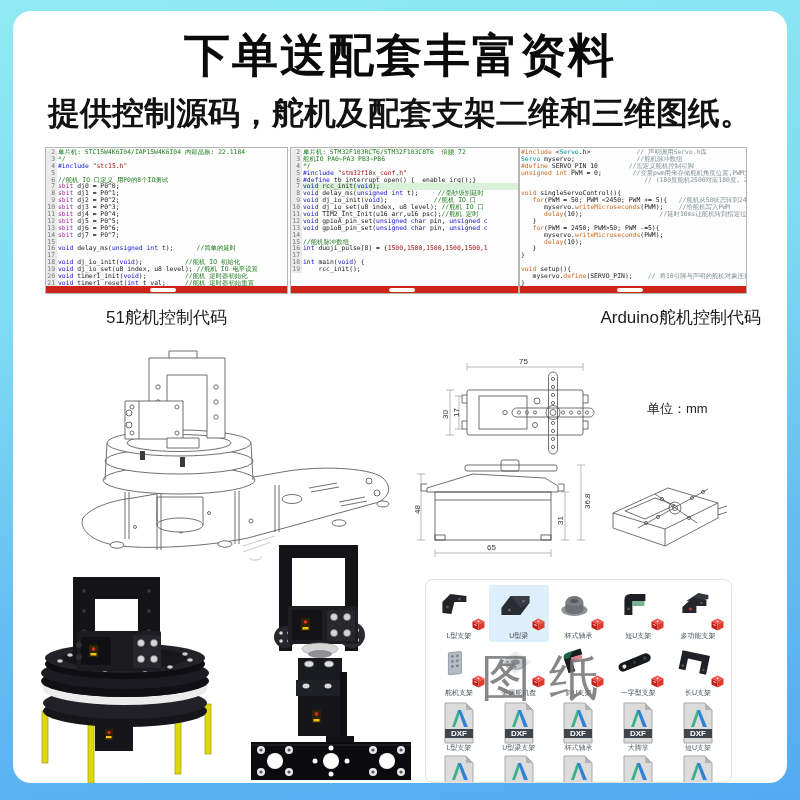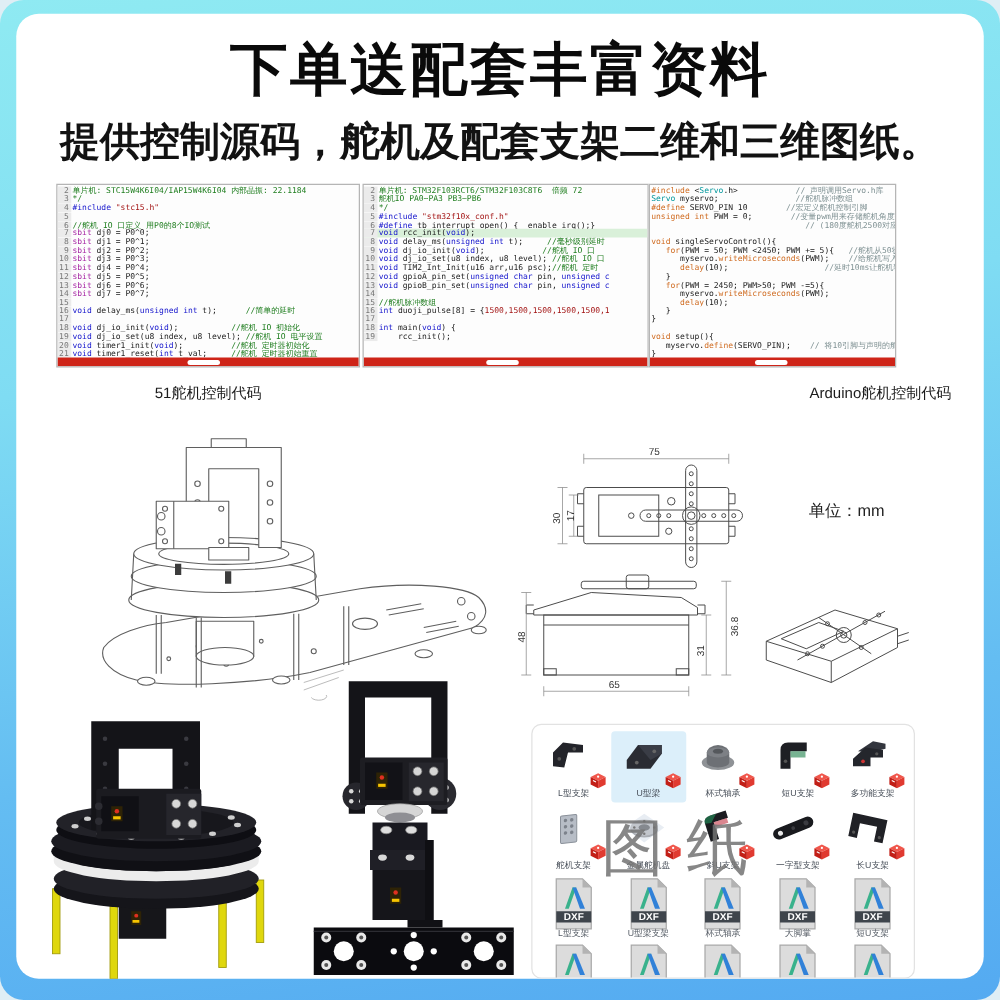--- a/index.html
+++ b/index.html
@@ -1,38 +1,38 @@
 <!DOCTYPE html>
 <html><head>
 <meta charset="utf-8">
 <style>
   html,body{margin:0;padding:0;background:#dfeef5;}
   .stage{position:relative;width:800px;height:800px;overflow:hidden;
     font-family:"Liberation Sans",sans-serif;
-    background:linear-gradient(172deg,#8feaf2 0%,#7fdcf3 35%,#64bdf2 70%,#54aaf1 100%);border-radius:19px;}
+    background:linear-gradient(172deg,#8feaf2 0%,#7fdcf3 35%,#64bdf2 70%,#54aaf1 100%);}
   .card{position:absolute;left:13px;top:11px;width:774px;height:772px;background:#ffffff;
     border-radius:18px;overflow:hidden;}
   .page-title{position:absolute;top:14px;left:0;right:0;text-align:center;
     font-size:46px;font-weight:900;color:#0a0a0a;letter-spacing:2px;margin:0;}
   .page-subtitle{position:absolute;top:81px;left:0;right:0;text-align:center;
     font-size:32px;font-weight:700;color:#121212;margin:0;}
   .code-panel{position:absolute;top:136px;height:147px;background:#fdfdfd;
     border:1px solid #b5b5b5;box-sizing:border-box;overflow:hidden;}
-  #cp0{left:32px;width:243px;} #cp1{left:277px;width:229px;} #cp2{left:506px;width:198px;}
+  #cp0{left:32px;width:243px;} #cp1{left:277px;width:229px;} #cp2{left:506px;width:228px;}
   .code-lines{position:absolute;top:1px;left:0;right:0;bottom:7px;overflow:hidden;}
   .cl{display:flex;white-space:pre;font-family:"DejaVu Sans Mono",monospace;
     font-size:6.4px;line-height:6.9px;height:6.9px;overflow:hidden;}
   .cl.hl{background:#d9f0d9;}
   .ln{flex:0 0 11px;background:#ebebeb;color:#777;text-align:right;padding-right:2px;box-sizing:border-box;}
   .lt{padding-left:1px;}
   .tk-p{color:#1b1b1b}.tk-c{color:#1e7d1e}.tk-k{color:#1414cc}.tk-m{color:#a626a4}
   .tk-s{color:#a31515}.tk-o{color:#cf6a1f}.tk-t{color:#00979c}.tk-g{color:#7f9193}
   .sbar{position:absolute;left:0;right:0;bottom:0;height:7px;background:#ce2418;}
   .sthumb{position:absolute;top:1.5px;left:43%;width:26px;height:4px;background:#ffffff;border-radius:2px;}
-  .code-caption{position:absolute;top:295px;text-align:center;font-size:12px;color:#1c1c1c;font-weight:500;}
+  .code-caption{position:absolute;top:295px;text-align:center;font-size:17px;color:#1c1c1c;font-weight:500;}
   #cap0{left:32px;width:243px;} #cap1{left:277px;width:229px;} #cap2{left:506px;width:242px;text-align:right;}
   .illus{position:absolute;}
   .parts-panel{position:absolute;left:412px;top:568px;width:307px;height:204px;background:#ffffff;
     border:1px solid #e2e2e2;border-radius:8px;overflow:hidden;padding:5px 3px;box-sizing:border-box;}
   .parts-row{display:flex;}
   .part-cell{position:relative;flex:1 1 0;height:57px;display:flex;flex-direction:column;
     align-items:center;justify-content:flex-end;padding-bottom:2px;box-sizing:border-box;}
   .part-cell.sel{background:#dceffa;border-radius:3px;}
   .part-cell svg.thumb{position:absolute;top:4px;left:50%;transform:translateX(-60%);}
   .part-label{font-size:7px;color:#49505a;line-height:8px;}

